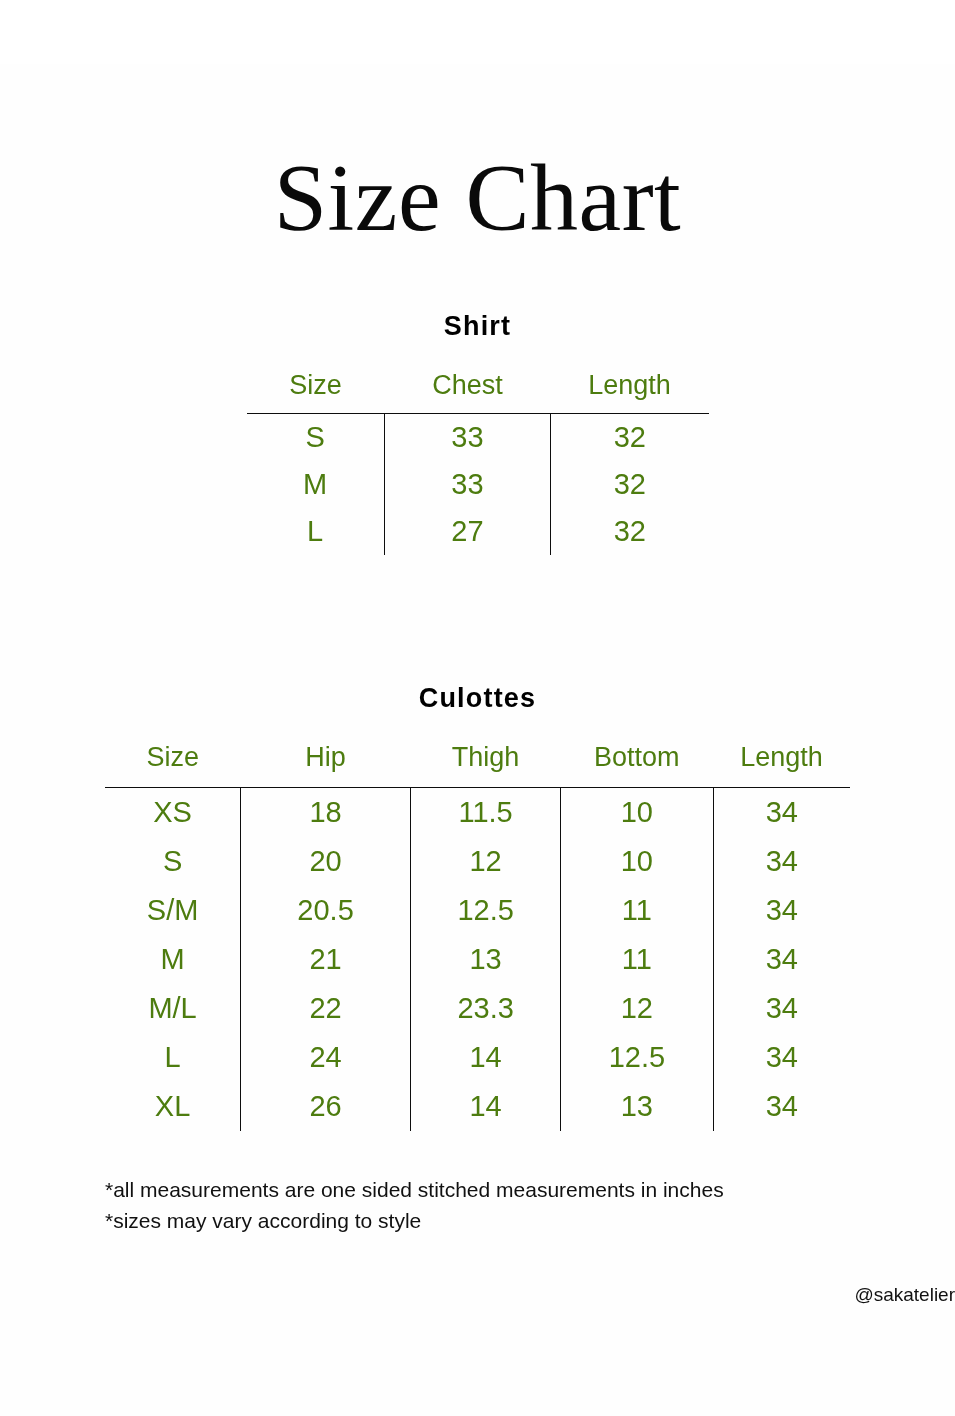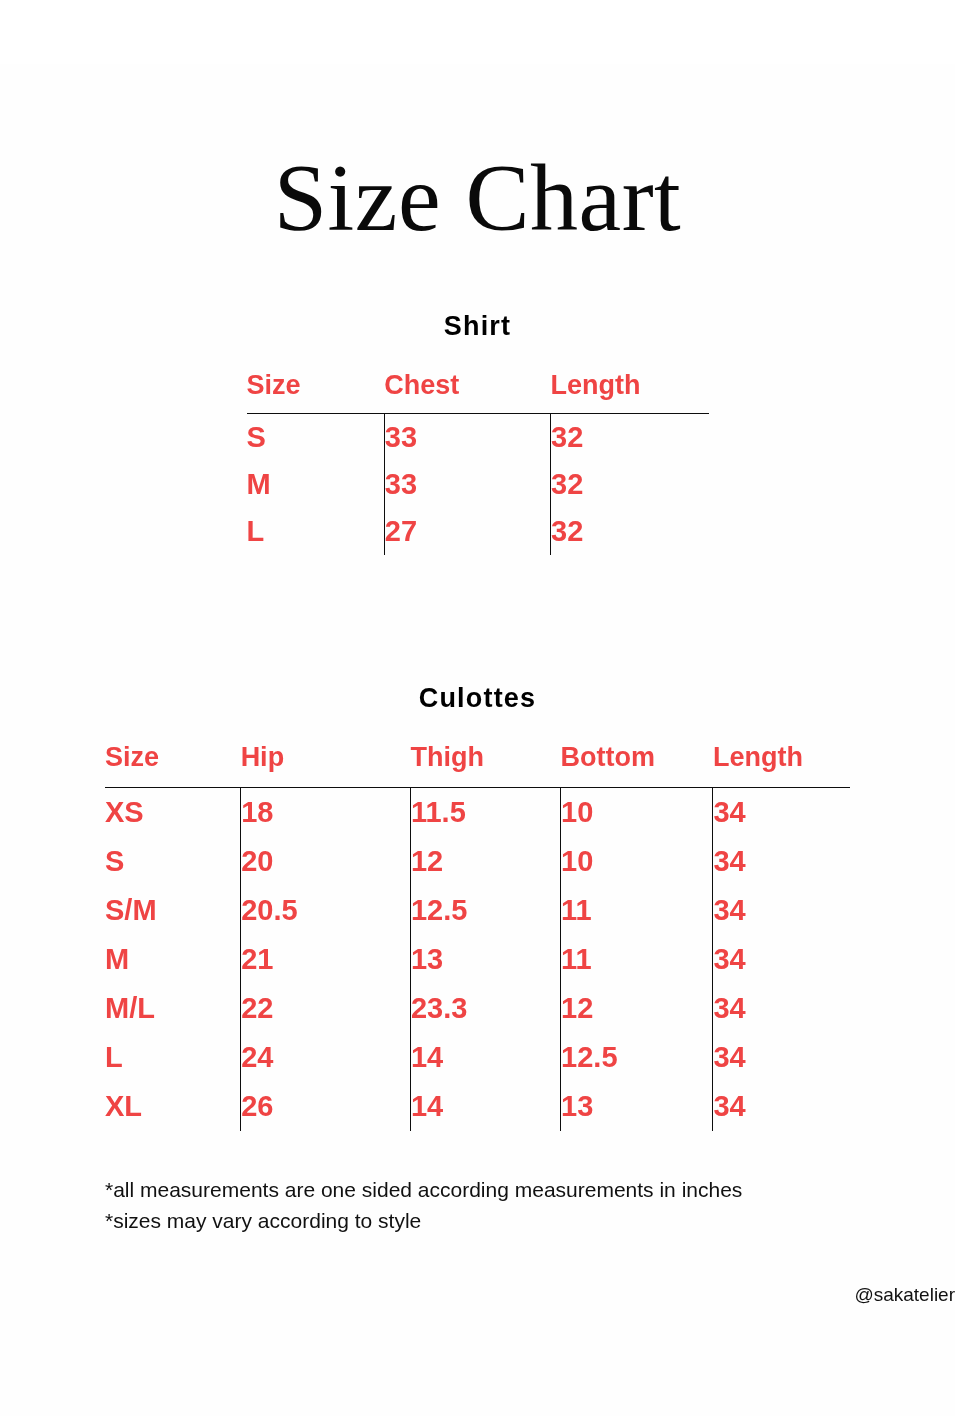--- a/index.html
+++ b/index.html
@@ -44,23 +44,23 @@
   }
   .shirt-heading { margin-top: 57px; }
   .culottes-heading { margin-top: 128px; }
 
   
   table {
     border-collapse: collapse;
     margin: 0 auto;
   }
   table td, table th {
-    font-weight: 700;
-    text-align: left;
-    color: #ef4444;
+    font-weight: 400;
+    text-align: center;
+    color: #4d7c0f;
     background: transparent;
   }
 
   
   .shirt-table {
     margin-top: 22px;
     width: 462px;
   }
   .shirt-table th {
     font-size: 27px;
@@ -221,19 +221,19 @@
         <td class="k-size">XL</td>
         <td class="k-hip">26</td>
         <td class="k-thigh">14</td>
         <td class="k-bottom">13</td>
         <td class="k-length">34</td>
       </tr>
     </tbody>
   </table>
 
   <div class="notes">
-    <div>*all measurements are one sided according measurements in inches</div>
+    <div>*all measurements are one sided stitched measurements in inches</div>
     <div>*sizes may vary according to style</div>
   </div>
 
   <div class="handle">@sakatelier</div>
 
 </div>
 
 </body></html>

